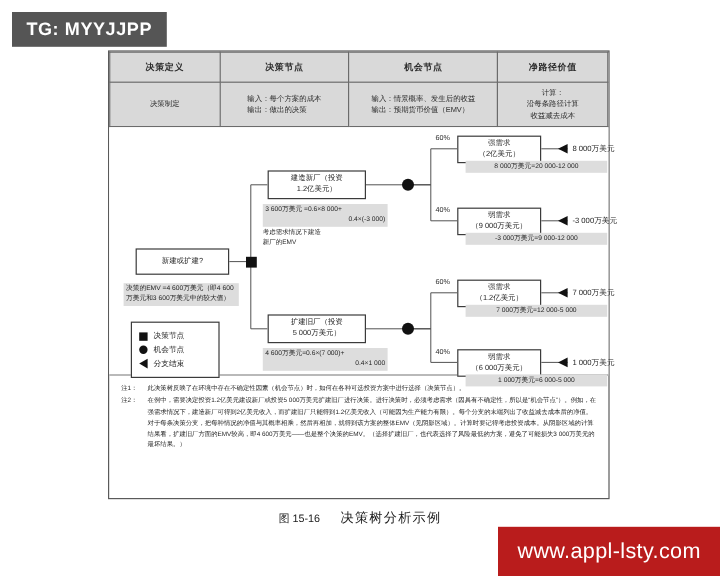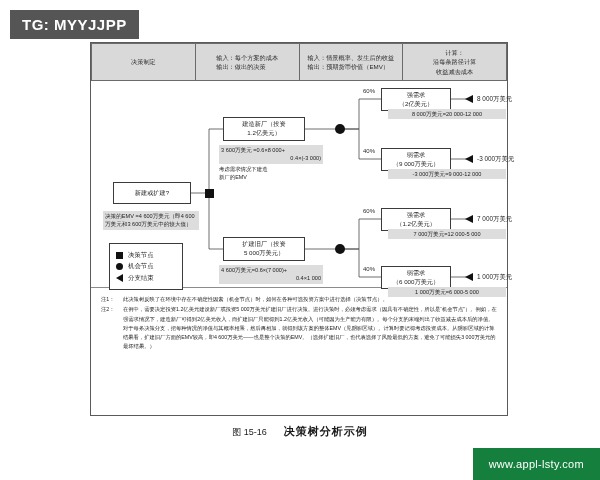--- a/index.html
+++ b/index.html
@@ -9,22 +9,22 @@
     position:relative;overflow:hidden;
   }
   .tg-badge{
     position:absolute;left:10px;top:10px;
     background:#555555;color:#ffffff;
     font-size:15px;font-weight:bold;letter-spacing:.5px;
     padding:6px 12px;
   }
   .watermark{
     position:absolute;right:0;bottom:0;
-    background:#15803d;color:#ffffff;
-    font-size:11px;padding:10px 16px;letter-spacing:.3px;text-align:right;
+    background:#b91c1c;color:#ffffff;
+    font-size:18px;padding:10px 16px;letter-spacing:.3px;text-align:right;
   }
   .page{
     position:absolute;left:90px;top:42px;width:418px;height:374px;
     border:1px solid #5a5a5a;background:#ffffff;box-sizing:border-box;
   }
   
   .tbl{width:100%;border-collapse:collapse;table-layout:fixed;}
   .tbl td{
     border:1px solid #6b6b6b;background:#d9d9d9;
     text-align:center;vertical-align:middle;color:#2b2b2b;
@@ -64,31 +64,37 @@
   
   .notes{padding:7px 10px 0 10px;box-sizing:border-box;}
   .note-row{display:flex;font-size:5.3px;line-height:1.75;color:#1f1f1f;margin-bottom:1px;}
   .note-tag{flex:0 0 22px;}
   .note-txt{flex:1;}
   .caption{
     position:absolute;left:0;top:424px;width:600px;text-align:center;
     font-size:11px;color:#1a1a1a;
   }
   .caption .num{font-size:9px;}
-  .caption .ttl{margin-left:14px;font-weight:bold;letter-spacing:1px;}
+  .caption .ttl{margin-left:14px;font-weight:normal;letter-spacing:1px;}
 </style>
 </head>
 <body>
 
 <div class="tg-badge">TG: MYYJJPP</div>
 
 <div class="page">
 
   <table class="tbl">
     <tbody>
+        <tr class="head">
+      <td class="c1">决策定义</td>
+      <td class="c2">决策节点</td>
+      <td class="c3">机会节点</td>
+      <td class="c4">净路径价值</td>
+    </tr>
     <tr class="body">
       <td><span>决策制定</span></td>
       <td><span class="cell-left ws" style="white-space: pre-line;">输入：每个方案的成本
 输出：做出的决策</span></td>
       <td><span class="cell-left ws" style="white-space: pre-line;">输入：情景概率、发生后的收益
 输出：预期货币价值（EMV）</span></td>
       <td><span class="ws" style="white-space: pre-line;">计算：
 沿每条路径计算
 收益减去成本</span></td>
     </tr>

